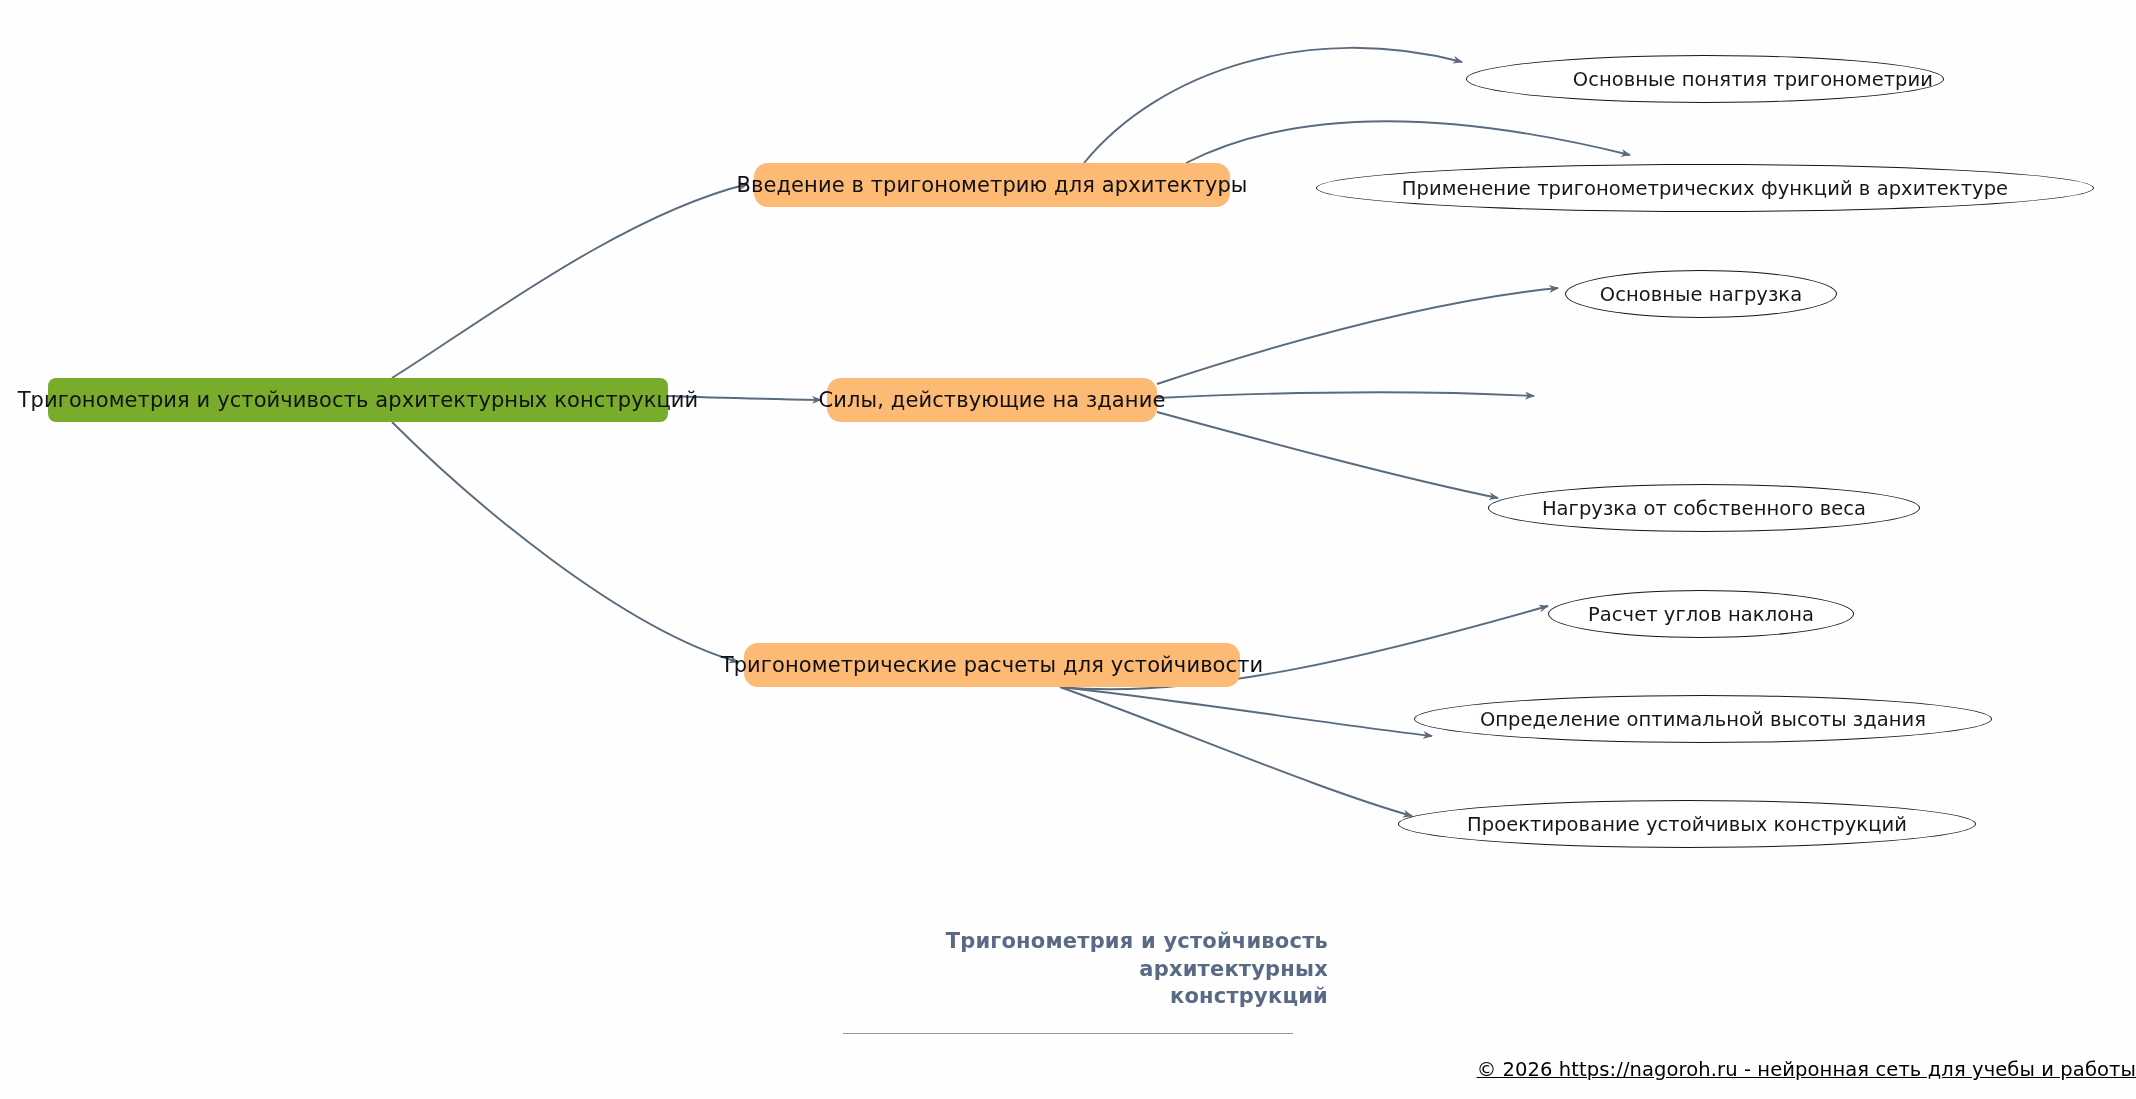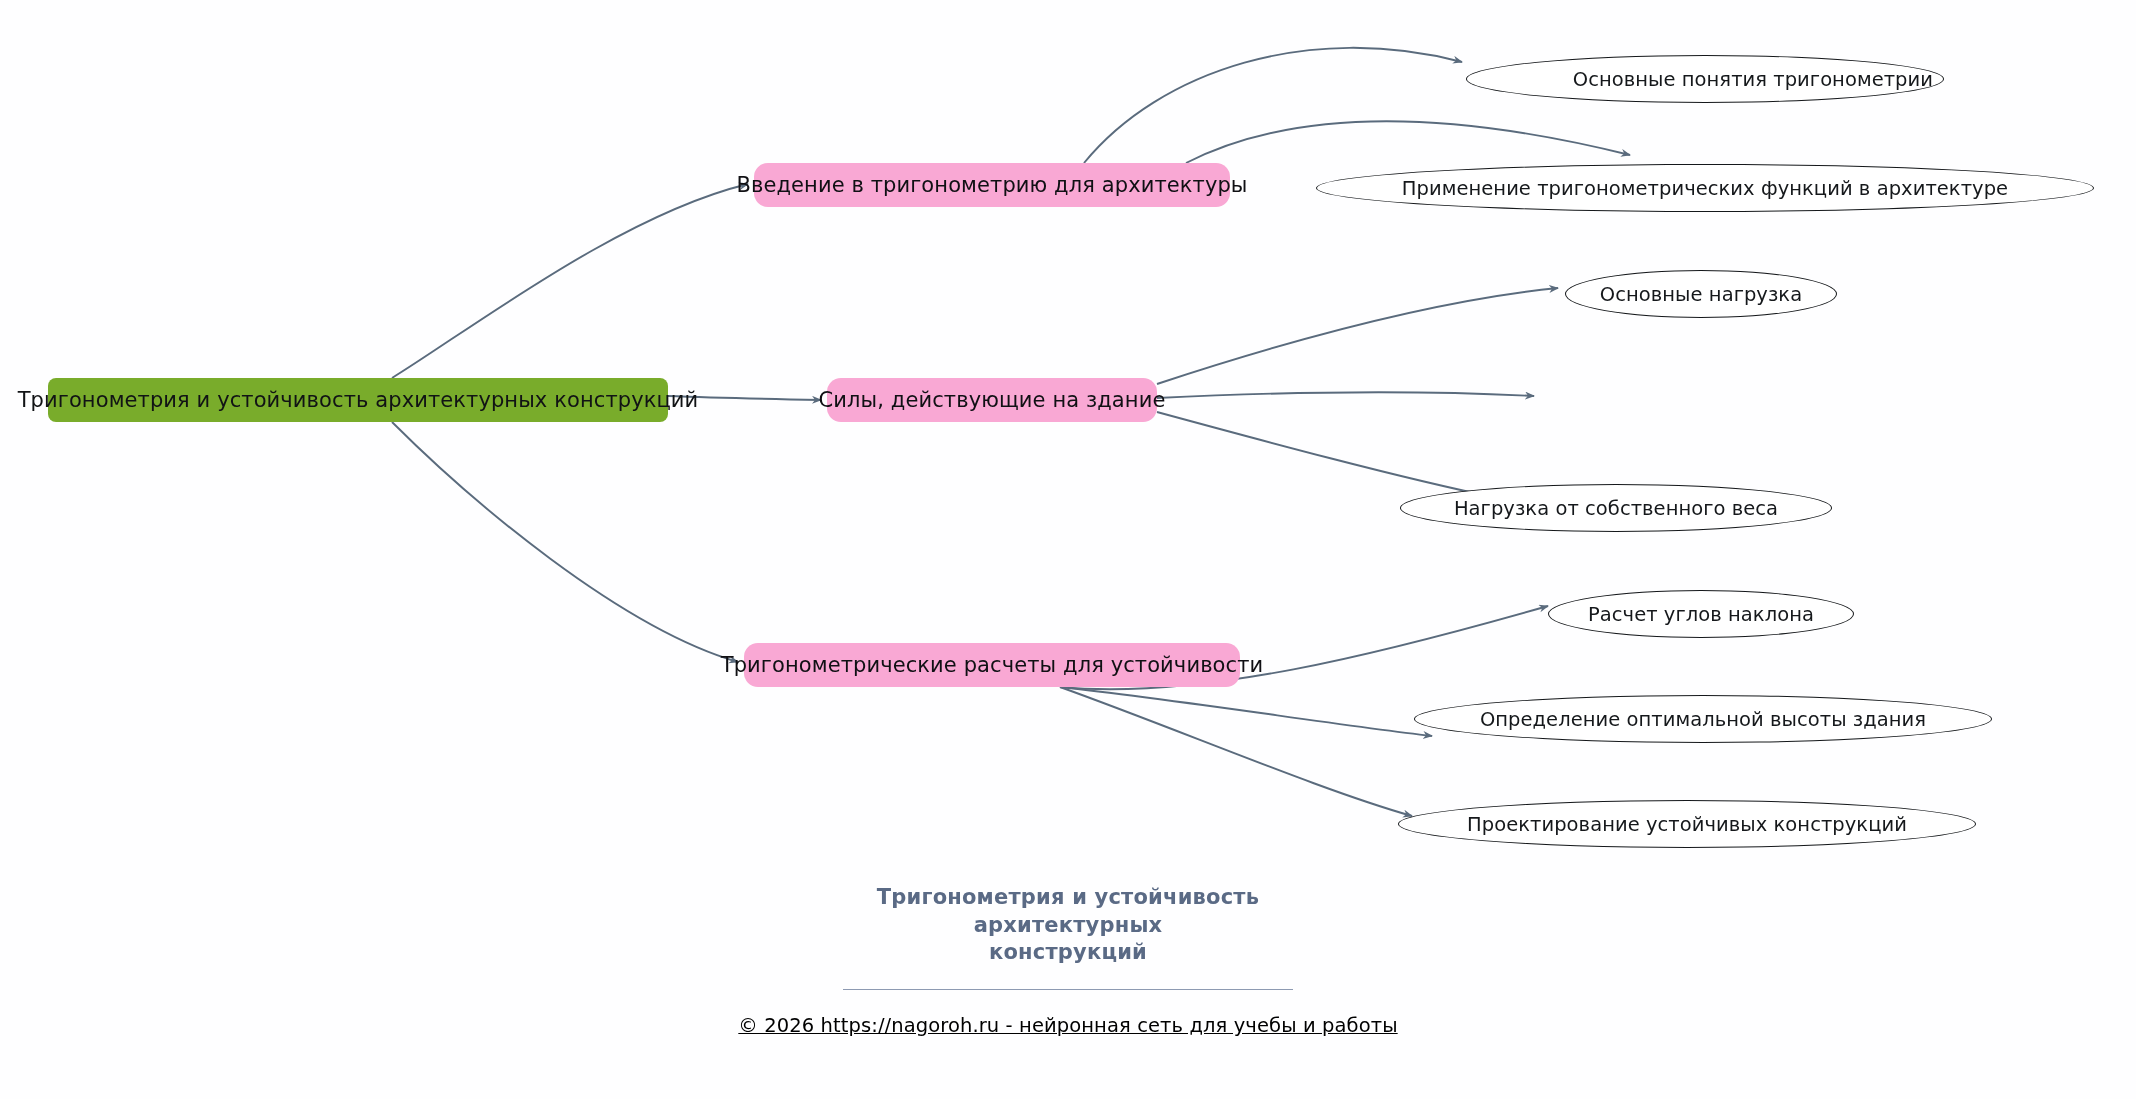--- a/index.html
+++ b/index.html
@@ -39,21 +39,21 @@
   }
   .node-root {
     background: #79ac2b;
     border-radius: 8px;
     color: #111315;
     font-size: 21px;
     letter-spacing: 0.1px;
     padding: 0 16px;
   }
   .node-branch {
-    background: #f9a8d4;
+    background: #fdba74;
     border-radius: 14px;
     color: #101014;
     font-size: 21px;
     letter-spacing: 0.1px;
     padding: 0 16px;
   }
   .node-leaf {
     background: #ffffff;
     border: 1.6px solid #15181b;
     border-radius: 50%;
@@ -142,37 +142,37 @@
 
   <div class="node node-leaf" style="left:1316px; top:164px; width:778px; height:48px;">
     <span>Применение тригонометрических функций в архитектуре</span>
   </div>
 
   <div class="node node-leaf" style="left:1565px; top:270px; width:272px; height:48px;">
     <span>Основные нагрузка</span>
   </div>
 
 
-  <div class="node node-leaf" style="left:1400px; top:484px; width:432px; height:48px;text-align:center;">
+  <div class="node node-leaf" style="left:1488px; top:484px; width:432px; height:48px;text-align:center;">
     <span>Нагрузка от собственного веса</span>
   </div>
 
   <div class="node node-leaf" style="left:1548px; top:590px; width:306px; height:48px;">
     <span>Расчет углов наклона</span>
   </div>
 
   <div class="node node-leaf" style="left:1414px; top:695px; width:578px; height:48px;">
     <span>Определение оптимальной высоты здания</span>
   </div>
 
   <div class="node node-leaf" style="left:1398px; top:800px; width:578px; height:48px;">
     <span>Проектирование устойчивых конструкций</span>
   </div>
 
-  <div id="footer" style="top:884px;">
+  <div id="footer" style="top:928px;text-align:right;">
     <div id="footer-title">
       <div>Тригонометрия и устойчивость архитектурных</div>
       <div>конструкций</div>
     </div>
     <div id="footer-divider"></div>
     <div id="footer-copyright">© 2026 https://nagoroh.ru - нейронная сеть для учебы и работы</div>
   </div>
 
 </div>
 

